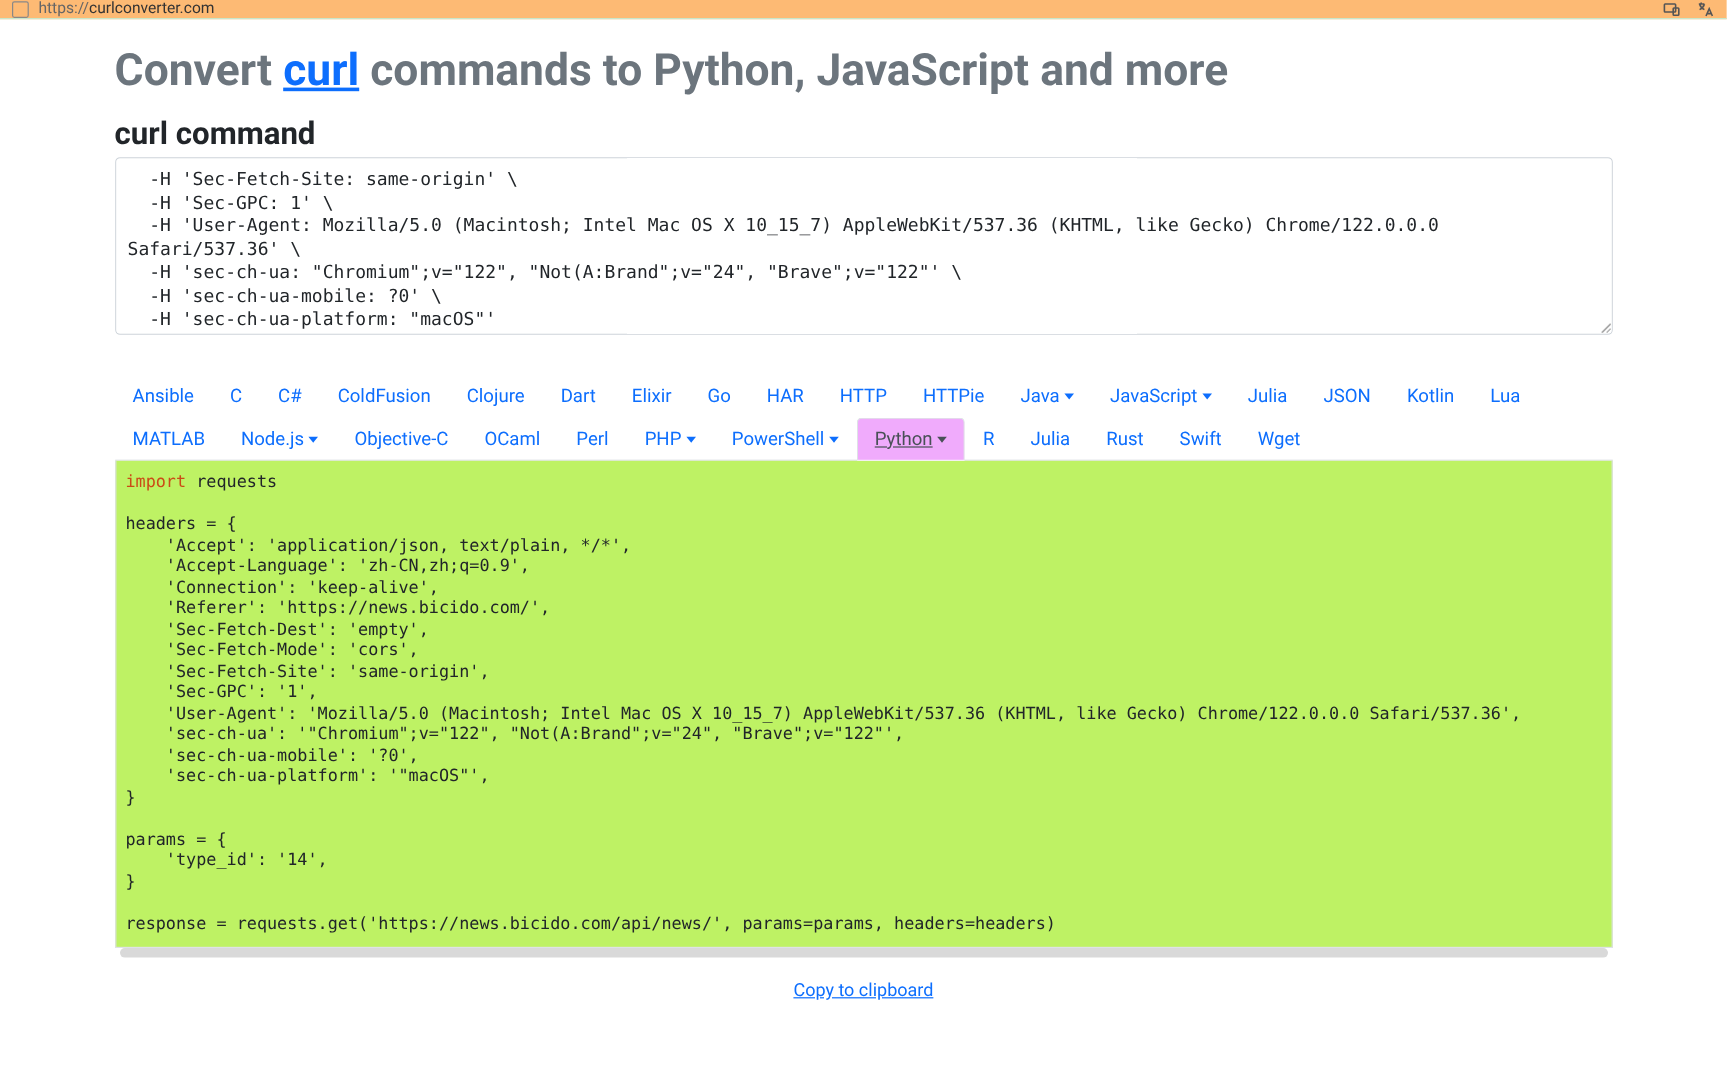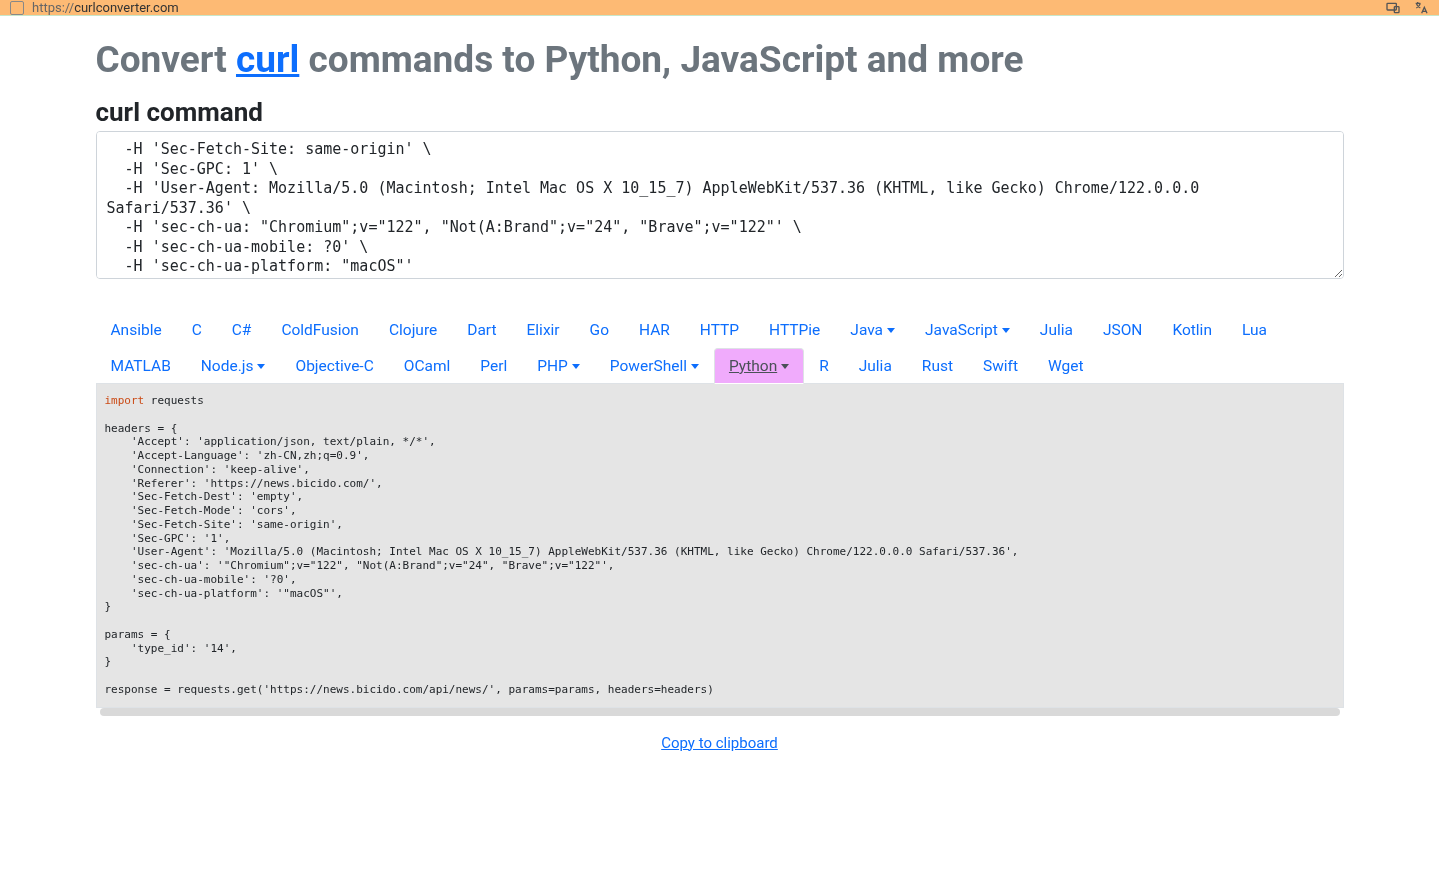--- a/index.html
+++ b/index.html
@@ -14,21 +14,21 @@
 h2.title a { color: #0d6efd; text-decoration: underline; }
 .row-head { display: flex; align-items: flex-end; justify-content: space-between; margin-bottom: 4px; }
 h3.sub { font-size: 26px; font-weight: 700; color: #212529; }
 .examples { font-size: 15px; color: #212529; }
 .examples a { color: #0d6efd; text-decoration: underline; }
 textarea.curl { width: 100%; height: 148px; border: 1px solid #ced4da; border-radius: 4px; padding: 8px 10px; font-family: ui-monospace, SFMono-Regular, Menlo, Monaco, Consolas, monospace; font-size: 15px; line-height: 1.3; color: #212529; resize: vertical; overflow-y: scroll; }
 .tabs { display: flex; flex-wrap: wrap; margin-top: 28px; border-bottom: 1px solid #dee2e6; }
 .tab { padding: 8px 14px; font-size: 15.5px; color: #0d6efd; cursor: pointer; border: 1px solid transparent; border-top-left-radius: 4px; border-top-right-radius: 4px; position: relative; top: 1px; }
 .tab.active { color: #495057; background: #f0abfc; border-color: #dee2e6 #dee2e6 #fff; text-decoration: underline; }
 .tab .caret { display: inline-block; margin-left: 4px; vertical-align: middle; border-top: 5px solid currentColor; border-left: 4px solid transparent; border-right: 4px solid transparent; }
-pre.code { background: #e5e5e5; border: 1px solid #dee2e6; border-top: none; padding: 10px 8px; font-family: ui-monospace, SFMono-Regular, Menlo, Monaco, Consolas, monospace; font-size: 11px; line-height: 1.25; overflow-x: auto; white-space: pre; color: #212529; }
+pre.code { background: #bef264; border: 1px solid #dee2e6; border-top: none; padding: 10px 8px; font-family: ui-monospace, SFMono-Regular, Menlo, Monaco, Consolas, monospace; font-size: 14px; line-height: 1.25; overflow-x: auto; white-space: pre; color: #212529; }
 pre.code .kw { color: #cb4b16; }
 .copy-row { text-align: center; margin-top: 17px; }
 .copy-row a { color: #0d6efd; text-decoration: underline; font-size: 15px; }
 .scroll-hint { height: 8px; background: #d9d9d9; border-radius: 4px; margin: 0 4px; }
 .site-icon { width: 14px; height: 14px; border: 1px solid #888; border-radius: 2px; display: inline-block; position: relative; }
 </style>
 </head>
 <body>
 
 <div class="browser-bar">

